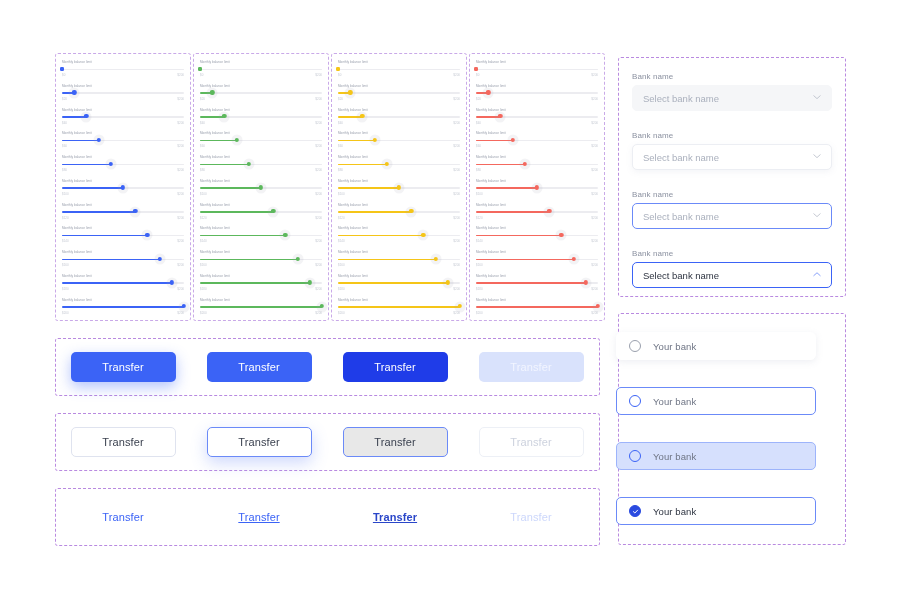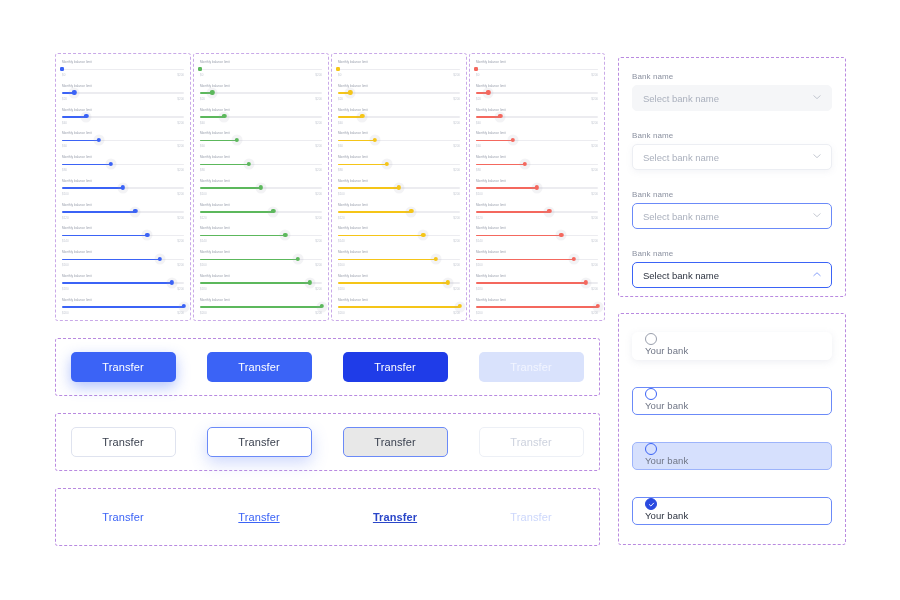--- a/index.html
+++ b/index.html
@@ -91,23 +91,23 @@
   .sel-default{background:#f5f6f8;color:#aab0bd;border:1px solid #f5f6f8;}
   .sel-hover{background:#ffffff;color:#aab0bd;border:1px solid #eceef3;box-shadow:0 2px 6px rgba(140,150,180,.10);}
   .sel-focus{background:#ffffff;color:#aab0bd;border:1px solid #6b8af8;}
   .sel-open{background:#ffffff;color:#2d3340;border:1px solid #3b63f6;}
   .chev{position:absolute;right:10px;top:50%;width:8px;height:8px;transform:translateY(-60%);}
   .chev svg{display:block;}
 
   
   .radio-frame{left:618px;width:228px;box-sizing:border-box;}
   .radio-row{
-    position:absolute;left:632px;width:200px;height:28px;
+    position:absolute;left:616px;width:200px;height:28px;
     border-radius:5px;box-sizing:border-box;
-    display:flex;align-items:flex-start;padding:0 12px;cursor:pointer;flex-direction:column;
+    display:flex;align-items:center;padding:0 12px;cursor:pointer;
   }
   .r-default{background:#fff;border:1px solid #fff;box-shadow:0 2px 7px rgba(150,158,180,.16);}
   .r-hover{background:#fff;border:1px solid #6b8af8;}
   .r-active{background:#d6e0fd;border:1px solid #9db4fb;}
   .r-checked{background:#fff;border:1px solid #6b8af8;}
   .r-circle{
     width:12px;height:12px;border-radius:50%;box-sizing:border-box;
     margin-right:12px;flex:none;display:flex;align-items:center;justify-content:center;
   }
   .rc-gray{border:1.6px solid #9aa0ad;}

